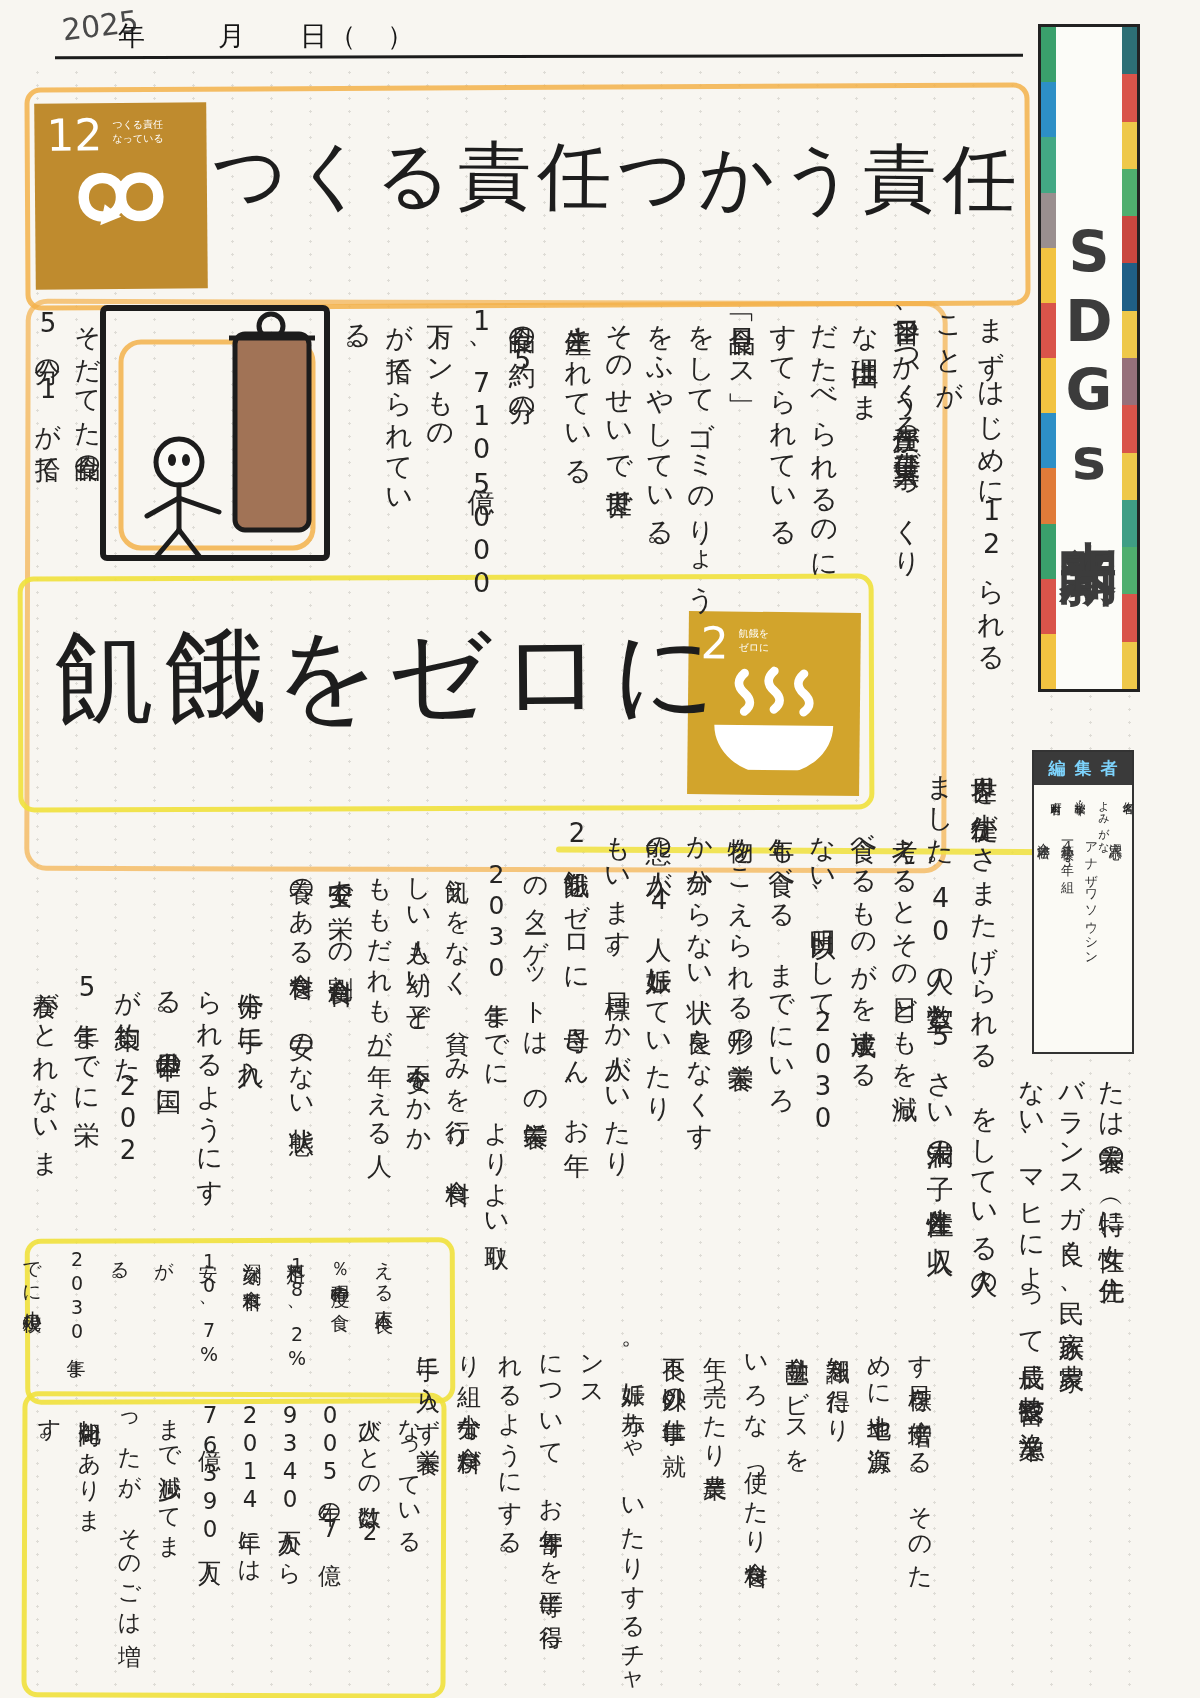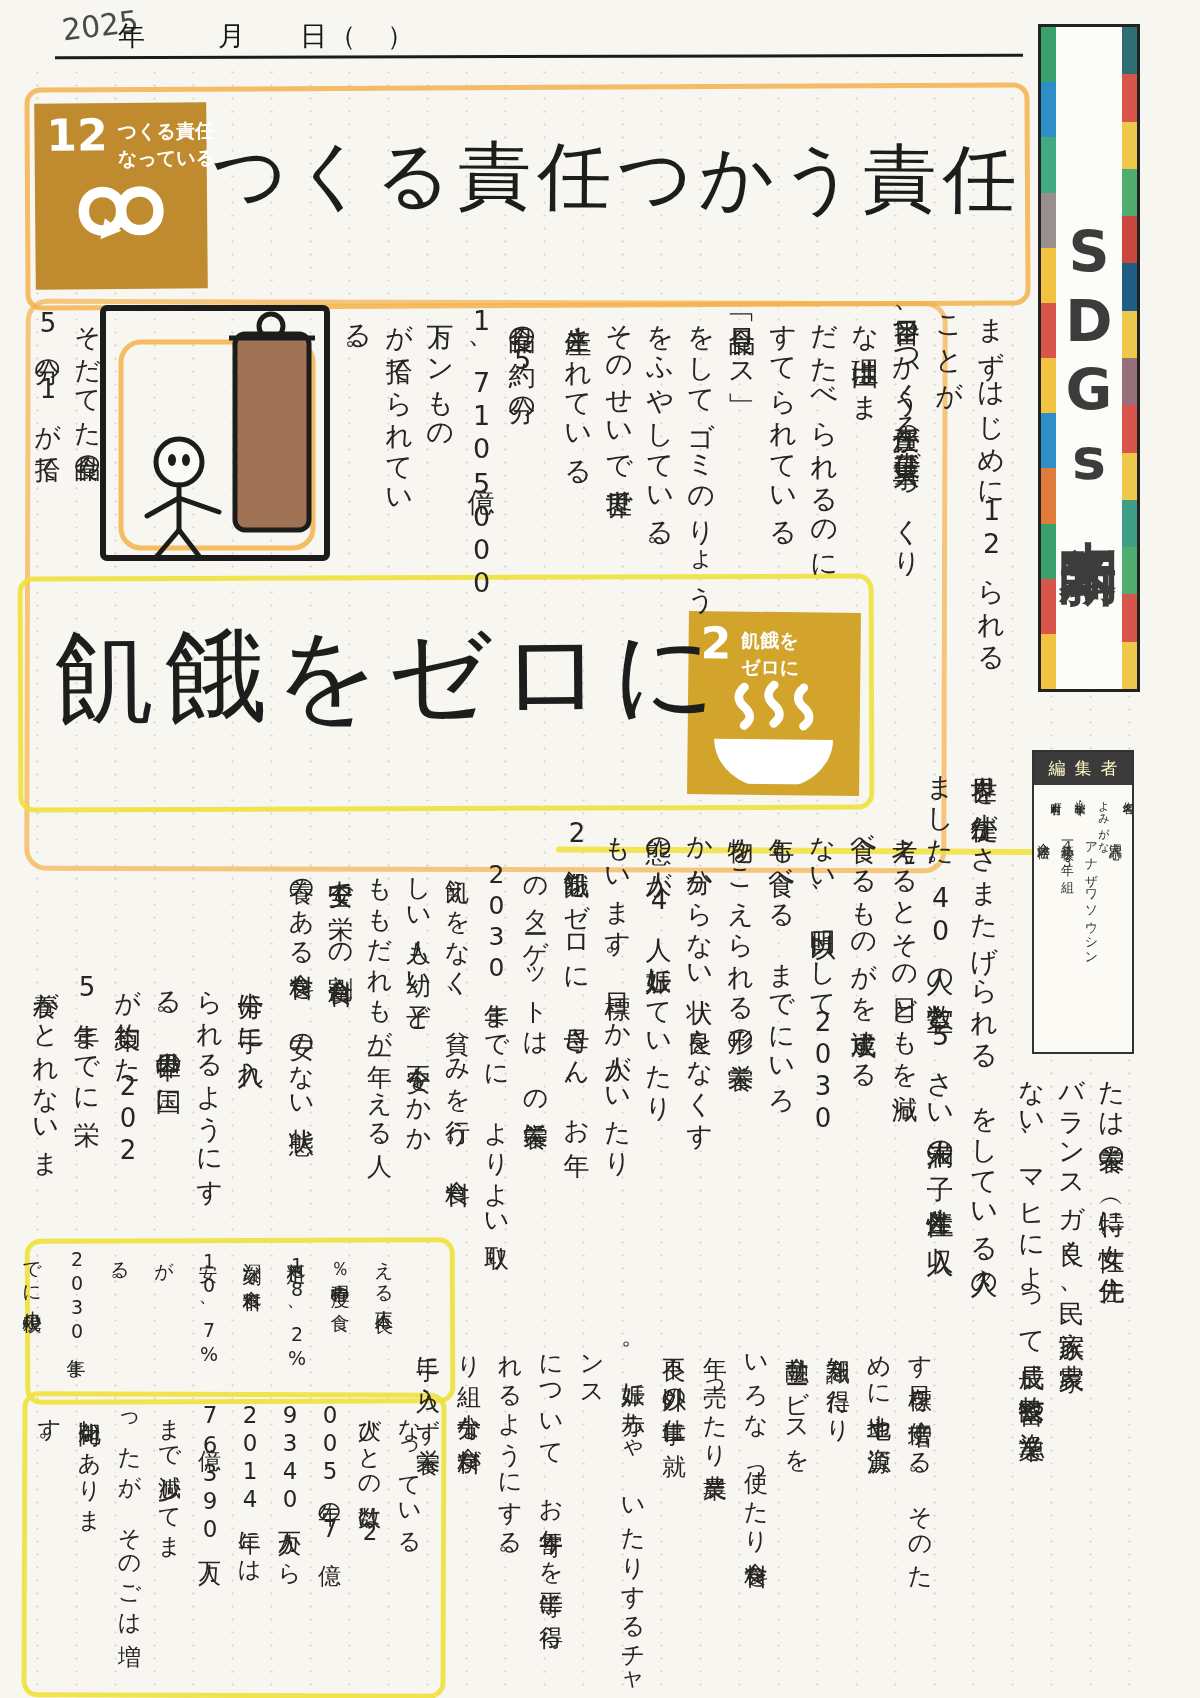--- a/index.html
+++ b/index.html
@@ -18,37 +18,37 @@
   .c-orange{border:5px solid #f3b14a;opacity:.85;}
   .c-yellow{border:5px solid #f0e13c;opacity:.9;}
   .yline{position:absolute;background:#f0e13c;border-radius:4px;opacity:.85;}
   
   .headline{position:absolute;color:#1d1d1d;font-weight:500;white-space:nowrap;}
   .h1{left:212px;top:128px;font-size:74px;letter-spacing:6px;transform:rotate(.4deg);}
   .h2{left:55px;top:608px;font-size:102px;letter-spacing:8px;transform:rotate(-.4deg);}
   
   .sdg{position:absolute;color:#fff;}
   .sdg-head{display:flex;padding:10px 8px 0 12px;}
-  .sdg-num{font-size:44px;font-weight:bold;line-height:1;}
-  .sdg-lines{margin-left:10px;font-size:19px;font-weight:bold;line-height:1.4;padding-top:5px;white-space:nowrap;}
+  .sdg-num{font-size:44px;font-weight:normal;line-height:1;}
+  .sdg-lines{margin-left:10px;font-size:10px;font-weight:normal;line-height:1.4;padding-top:5px;white-space:nowrap;}
   .sdg svg{display:block;margin:0 auto;}
   
   .vblock{position:absolute;writing-mode:vertical-rl;text-orientation:upright;color:#262524;}
   .vblock>div{line-height:var(--pitch,40px);letter-spacing:2px;}
   
   .banner{position:absolute;left:1038px;top:24px;width:102px;height:668px;border:3px solid #222;
           background:#fcfcf8;display:flex;box-sizing:border-box;}
   .stripes{width:17px;display:flex;flex-direction:column;}
   .stripes>div{flex:1;}
   .banner-title{flex:1;writing-mode:vertical-rl;text-orientation:upright;font-size:57px;font-weight:bold;
           color:#3c3c3c;text-align:center;letter-spacing:3px;line-height:66px;padding-top:10px;}
   
   .edbox{position:absolute;left:1032px;top:750px;width:102px;height:304px;border:2px solid #333;
          background:#fbfaf5;box-sizing:border-box;}
-  .ed-head{background:#3a3a3a;color:#fef9c3;text-align:center;font-size:17px;font-weight:normal;
+  .ed-head{background:#3a3a3a;color:#7dd3fc;text-align:center;font-size:17px;font-weight:bold;
          letter-spacing:9px;padding:5px 0 5px 9px;white-space:nowrap;}
   .ed-fields{writing-mode:vertical-rl;text-orientation:upright;height:calc(100% - 40px);padding:4px 3px;}
   .ed-fields .ed-label{font-size:11px;line-height:12px;letter-spacing:1px;color:#1e1e1e;padding-top:4px;}
   .ed-fields .ed-value{font-size:13px;line-height:12px;letter-spacing:1px;color:#333;padding-top:44px;}
   .illus{position:absolute;left:95px;top:300px;}
 </style>
 </head>
 <body>
 
 <div class="page">

